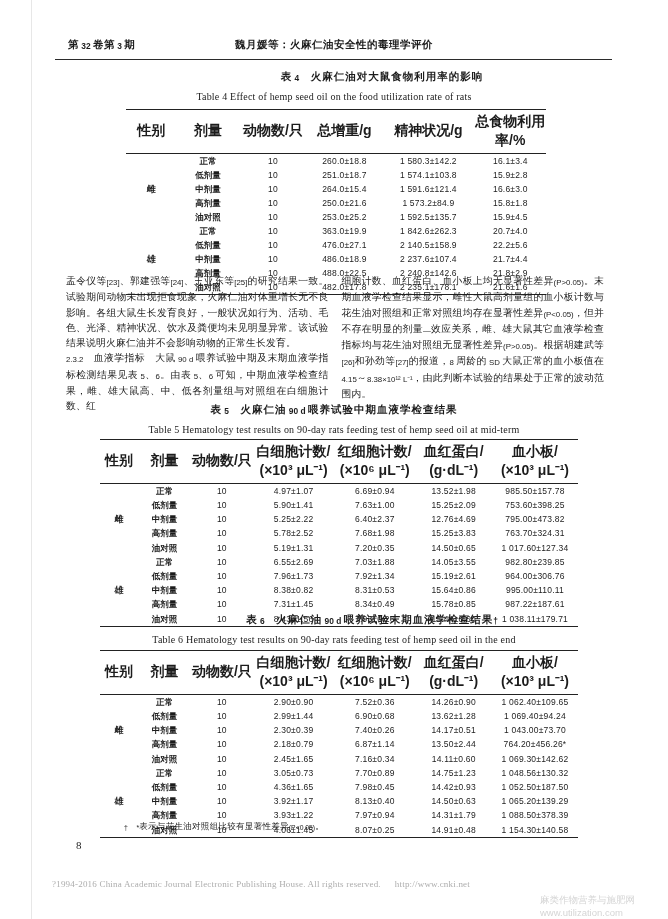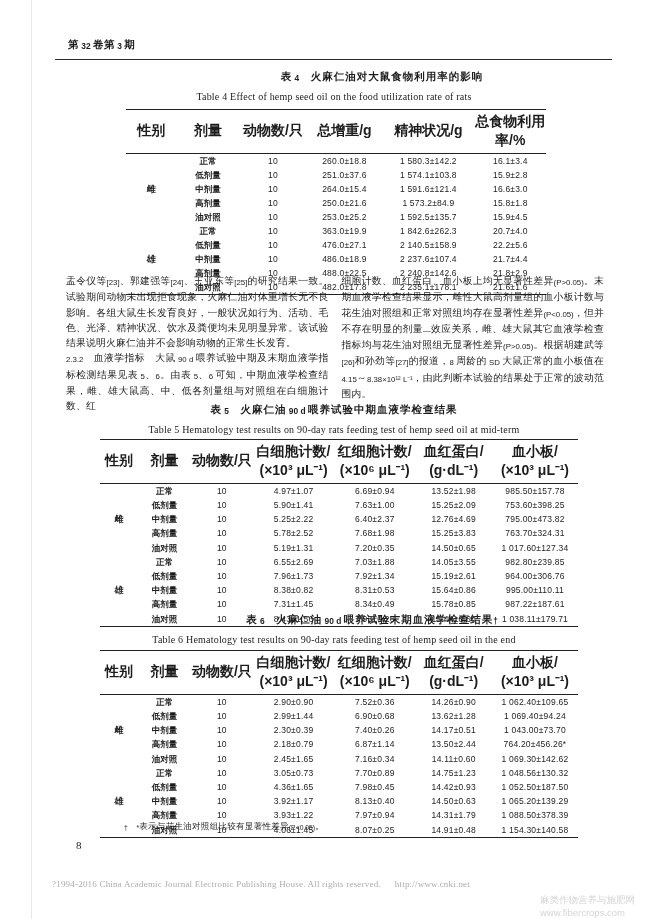--- a/index.html
+++ b/index.html
@@ -42,20 +42,21 @@
     font-family:"Liberation Serif",serif;letter-spacing:.2px;}
   .copyright .url{margin-left:14px;}
   .watermark{top:877px;left:540px;width:126px;color:#d5d5d5;font-size:9.5px;line-height:12.5px;text-align:left;margin-top:17px;}
 </style>
 </head>
 <body>
 
 <div class="edge-line"></div>
 
 <div class="abs hdr">
+  <span class="run cajify">魏月媛等：火麻仁油安全性的毒理学评价</span>
   <span class="vol cajify">第<span class="lat"> 32 </span>卷第<span class="lat"> 3 </span>期</span>
 </div>
 <div class="abs hdr-rule"></div>
 
 <div class="abs tcn cajify" style="top:70px;margin-left:48px;">表<span class="lat"> 4</span>　火麻仁油对大鼠食物利用率的影响</div>
 <div class="abs ten" style="top:91px;">Table 4   Effect of hemp seed oil on the food utilization rate of rats</div>
 <div class="abs twrap t4" style="top:109px;">
   <table class="datatable">
     <colgroup>
       <col style="width:12%">
@@ -80,21 +81,21 @@
           <td rowspan="5" class="sex">雌</td>
           <td class="dose">正常</td>
           <td class="val">10</td>
           <td class="val">260.0±18.8</td>
           <td class="val">1 580.3±142.2</td>
           <td class="val">16.1±3.4</td>
         </tr>
         <tr>
           <td class="dose">低剂量</td>
           <td class="val">10</td>
-          <td class="val">251.0±37.6</td>
+          <td class="val">251.0±18.7</td>
           <td class="val">1 574.1±103.8</td>
           <td class="val">15.9±2.8</td>
         </tr>
         <tr>
           <td class="dose">中剂量</td>
           <td class="val">10</td>
           <td class="val">264.0±15.4</td>
           <td class="val">1 591.6±121.4</td>
           <td class="val">16.6±3.0</td>
         </tr>
@@ -392,14 +393,14 @@
     </table>
 </div>
 
 <div class="abs footnote cajify"><span class="lat">†</span>　<span class="lat">*</span>表示与花生油对照组比较有显著性差异<span class="lat">(P&lt;0.05)</span>。</div>
 <div class="abs pagenum">8</div>
 <div class="abs copyright">
   <span>?1994-2016 China Academic Journal Electronic Publishing House. All rights reserved.</span><span class="url">http://www.cnki.net</span>
 </div>
 <div class="abs watermark">
   <div>麻类作物营养与施肥网</div>
-  <div>www.fibercrops.com</div>
+  <div>www.utilization.com</div>
 </div>
 
 </body></html>

